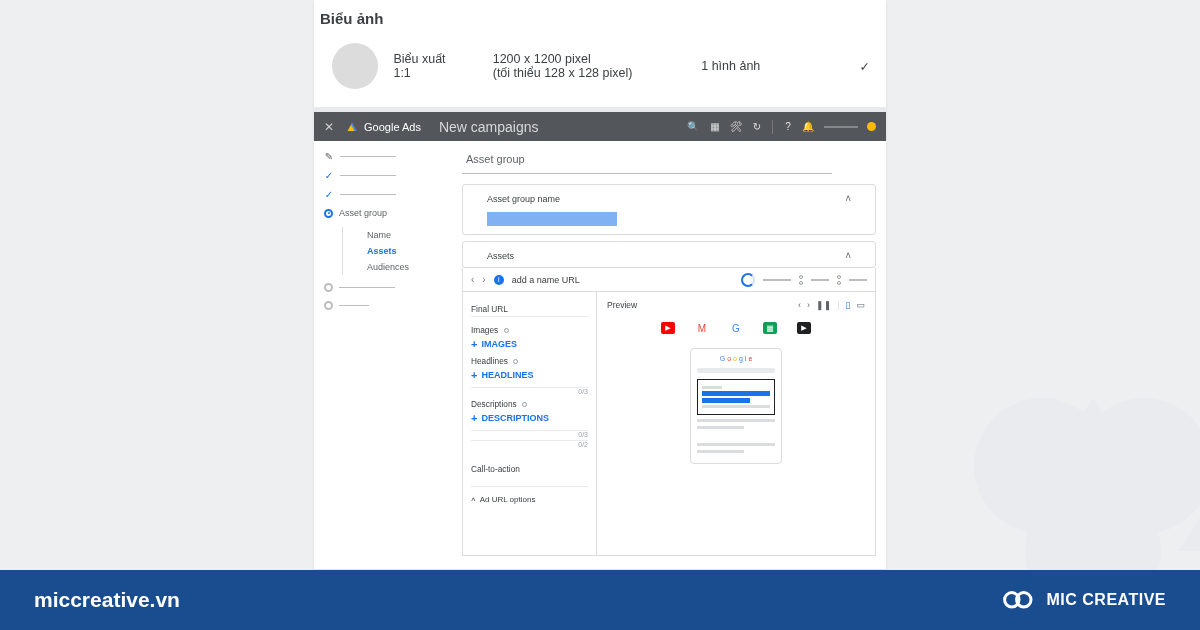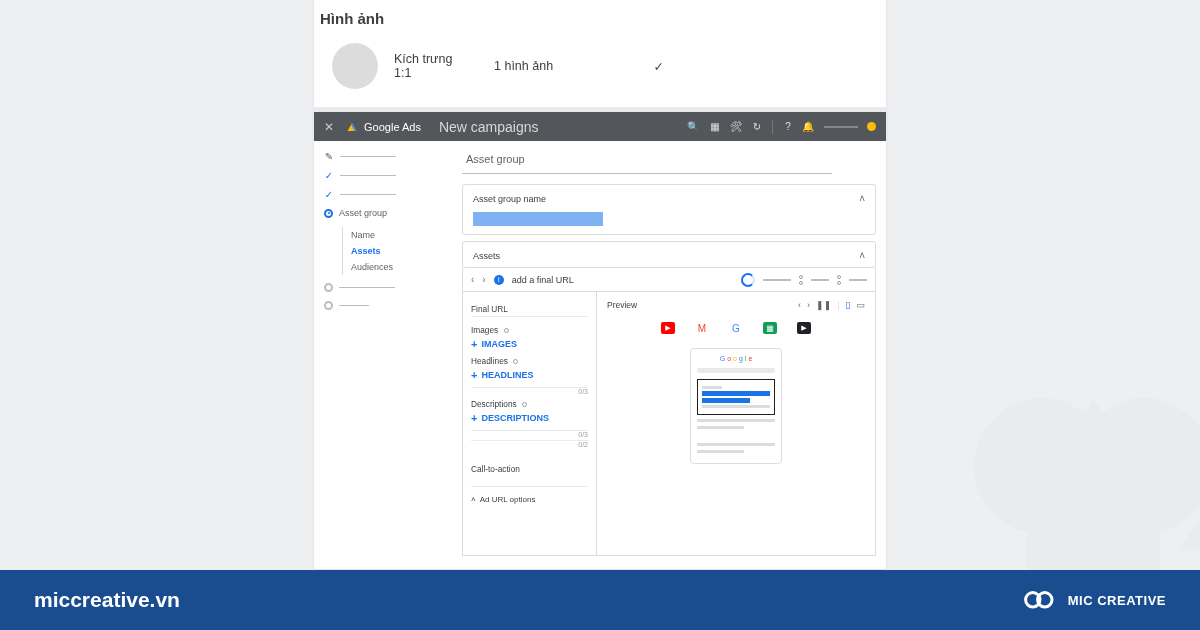--- a/index.html
+++ b/index.html
@@ -34,26 +34,26 @@
 .ads-sidebar{width:140px;padding:10px 4px 10px 10px;font-size:9px}
 .sb-row{display:flex;align-items:center;margin-bottom:9px;gap:6px}
 .sb-bullet{width:10px;height:10px;display:flex;align-items:center;justify-content:center;color:#1a73e8;font-size:9px}
 .sb-edit{color:#5f6368;font-size:10px}
 .sb-check{color:#1a73e8;font-size:10px}
 .sb-line{height:1px;background:#bdbdbd;flex:1;max-width:56px}
 .sb-radio-on{width:9px;height:9px;border-radius:50%;border:2px solid #1a73e8;position:relative}
 .sb-radio-on::after{content:"";position:absolute;inset:1.5px;border-radius:50%;background:#1a73e8}
 .sb-radio-off{width:9px;height:9px;border-radius:50%;border:2px solid #bdbdbd}
 .sb-label{font-size:9px;color:#5f6368}
-.sb-sub{margin-left:18px;border-left:1px solid #dadce0;padding-left:8px}
+.sb-sub{margin-left:18px;border-left:1px solid #dadce0;padding-left:24px}
 .sb-sub-item{font-size:9px;color:#5f6368;padding:3px 0}
 .sb-sub-item.active{color:#1a73e8;font-weight:600}
 .ads-main{flex:1;padding:8px 10px 10px 8px}
 .ag-title{font-size:11px;color:#5f6368;padding:4px 0 8px 4px;border-bottom:1px solid #bdbdbd;margin-bottom:10px;display:inline-block;width:370px}
-.ag-card{border:1px solid #dadce0;border-radius:3px;padding:8px 10px;margin-bottom:6px}
+.ag-card{border:1px solid #dadce0;border-radius:3px;padding:8px 24px;margin-bottom:6px}
 .ag-card-head{display:flex;align-items:center;justify-content:space-between;font-size:9px;color:#3c4043}
 .ag-chevron{color:#5f6368;font-size:10px}
 .ag-input{margin-top:8px;height:14px;width:130px;border-bottom:2px solid #1a73e8;background:linear-gradient(90deg,#1a73e8 0,#1a73e8 100%);opacity:.55}
 .assets-banner{height:24px;border:1px solid #dadce0;border-top:none;display:flex;align-items:center;padding:0 8px;font-size:9px;gap:8px;background:#fff}
 .nav-chev{color:#777;font-size:10px}
 .info-i{width:10px;height:10px;border-radius:50%;background:#1a73e8;color:#fff;font-size:7px;display:flex;align-items:center;justify-content:center}
 .banner-txt{color:#3c4043}
 .banner-right{margin-left:auto;display:flex;align-items:center;gap:8px}
 .banner-spinner{width:14px;height:14px;border:2px solid #1a73e8;border-right-color:#cfe2fb;border-radius:50%}
 .banner-line{height:2px;width:28px;background:#bdbdbd}
@@ -81,50 +81,54 @@
 .phone-top{display:flex;align-items:center;justify-content:center;gap:2px;font-size:7px;margin-bottom:6px}
 .phone-top span:first-child{color:#4285f4}
 .srch-bar{height:5px;background:#e8eaed;border-radius:2px;margin-bottom:6px}
 .ad-card{border:1.5px solid #202124;padding:4px;margin:4px 0}
 .ad-line-b{height:5px;background:#1a73e8;margin:2px 0}
 .ad-line-g{height:3px;background:#dadce0;margin:2px 0}
 .res-line{height:3px;background:#dadce0;margin:4px 0}
 .res-line.s{width:60%}
 .footer{position:absolute;left:0;bottom:0;width:100%;height:60px;background:#1a4d8f;display:flex;align-items:center;padding:0 34px;color:#fff}
 .footer-url{font-size:21px;font-weight:600}
-.footer-brand{margin-left:auto;display:flex;align-items:center;gap:10px;font-weight:700;font-size:13px;letter-spacing:.5px}
+.footer-brand{margin-left:auto;display:flex;align-items:center;gap:10px;font-weight:700;font-size:16px;letter-spacing:.5px}
 .footer-logo{width:36px;height:22px}
 </style>
 </head>
 <body>
 
 <div class="bg-shape">
 <svg viewBox="0 0 100 100">
       <g fill="#cfd6dd">
         <circle cx="30" cy="40" r="20"></circle>
         <circle cx="60" cy="40" r="20"></circle>
         <circle cx="45" cy="65" r="20"></circle>
         <path d="M45 20 L55 35 L35 35 Z"></path>
         <path d="M80 50 L90 65 L70 65 Z"></path>
       </g>
     </svg>
 </div>
 
 <div class="main-card">
 
   <div class="image-section">
-    <div class="image-section-title">Hình ảnh</div>
+    <div class="image-section-title">Biểu ảnh</div>
     <div class="image-table">
       <div class="image-row">
         <div class="img-col1">
             <div class="logo-circle"></div>
           </div>
         <div class="img-col2">
-          <div>Kích trưng</div>
+          <div>Biểu xuất</div>
           <div>1:1</div>
+        </div>
+        <div class="img-col3">
+          <div>1200 x 1200 pixel</div>
+          <div>(tối thiểu 128 x 128 pixel)</div>
         </div>
         <div class="img-col4">1 hình ảnh</div>
         <div class="img-col5">✓</div>
       </div>
     </div>
   </div>
 
   <div class="divider-thick"></div>
 
   <div class="ads-frame">
@@ -200,21 +204,21 @@
           <div class="ag-card-head">
             <span>Assets</span>
             <span class="ag-chevron">˄</span>
           </div>
         </div>
 
         <div class="assets-banner">
           <span class="nav-chev">‹</span>
           <span class="nav-chev">›</span>
           <span class="info-i">i</span>
-          <span class="banner-txt">add a final URL</span>
+          <span class="banner-txt">add a name URL</span>
           <div class="banner-right">
             <span class="banner-spinner"></span>
             <span class="banner-line"></span>
             <div class="banner-dots">
                 <span></span>
                 <span></span>
               </div>
             <span class="banner-line" style="width:18px"></span>
             <div class="banner-dots">
                 <span></span>

